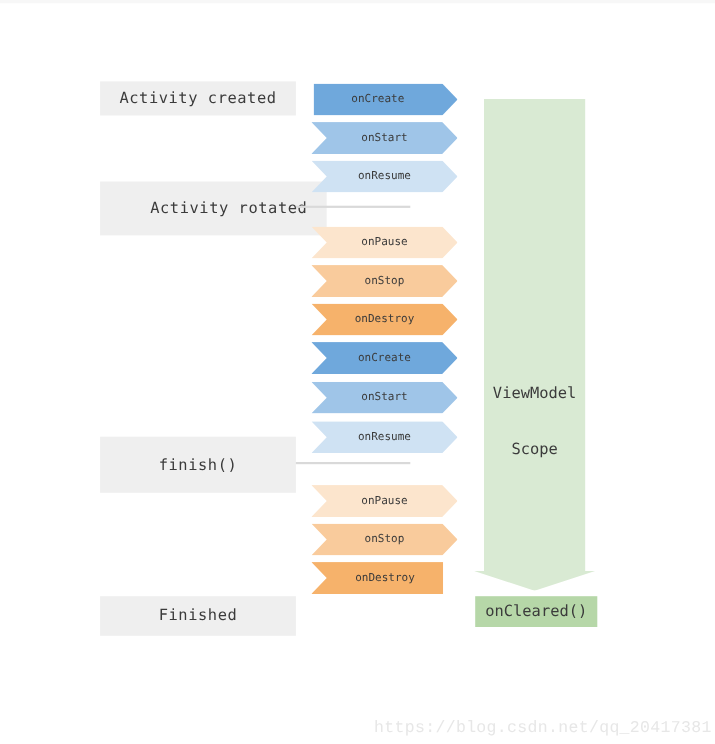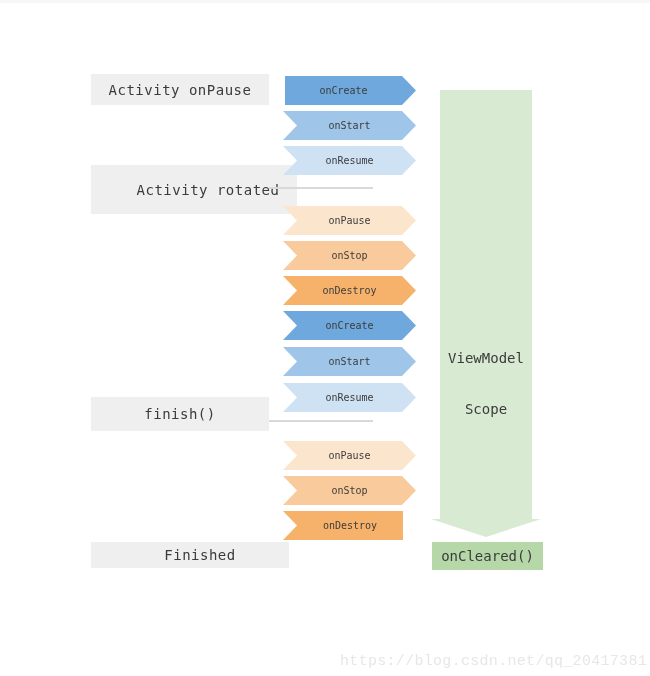--- a/index.html
+++ b/index.html
@@ -97,24 +97,24 @@
     letter-spacing:0.3px;
   }
 </style>
 </head>
 <body>
 
 <div class="canvas">
 
   <div class="top-strip"></div>
 
-  <div class="stage" style="top: 74px; height: 31px;">Activity onPause</div>
+  <div class="stage" style="top: 74px; height: 31px;">Activity created</div>
   <div class="stage" style="top: 165px; height: 49px; padding-left: 28px;">Activity rotated</div>
-  <div class="stage" style="top: 397px; height: 34px;">finish()</div>
-  <div class="stage" style="top: 542px; height: 26px; padding-left: 20px;">Finished</div>
+  <div class="stage" style="top: 397px; height: 51px;">finish()</div>
+  <div class="stage" style="top: 542px; height: 36px;">Finished</div>
 
   <div class="connector" style="top: 187px;"></div>
   <div class="connector" style="top: 420px;"></div>
 
   <div class="arrow shape-start" style="top: 76px; background: rgb(111, 168, 220);">onCreate</div>
   <div class="arrow shape-mid" style="top: 111px; background: rgb(159, 197, 232);">onStart</div>
   <div class="arrow shape-mid" style="top: 146px; background: rgb(207, 226, 243);">onResume</div>
   <div class="arrow shape-mid" style="top: 206px; background: rgb(252, 229, 205);">onPause</div>
   <div class="arrow shape-mid" style="top: 241px; background: rgb(249, 203, 156);">onStop</div>
   <div class="arrow shape-mid" style="top: 276px; background: rgb(246, 178, 107);">onDestroy</div>

